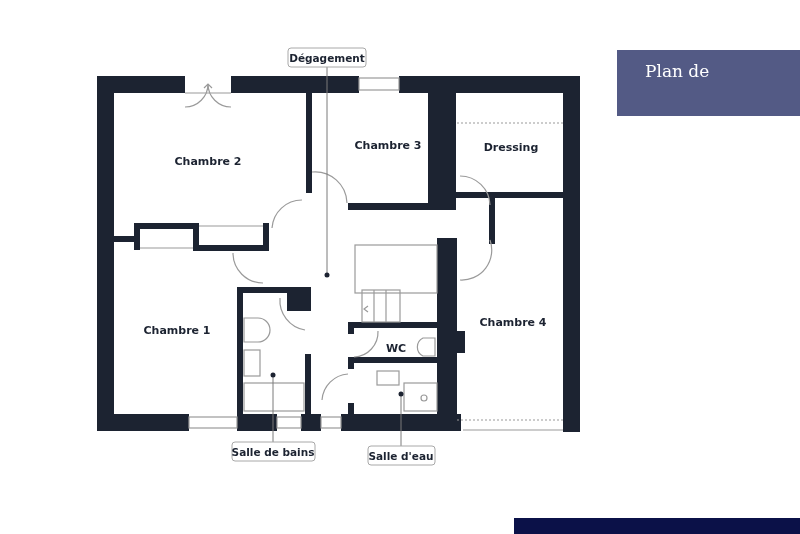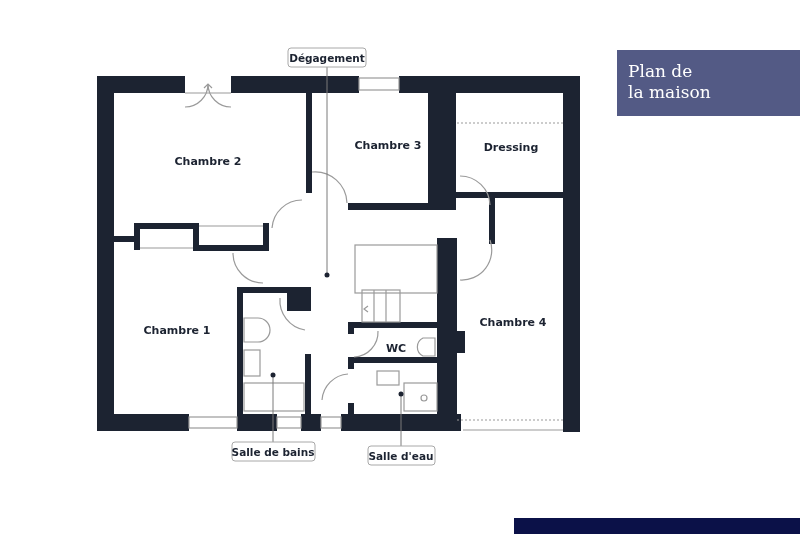--- a/index.html
+++ b/index.html
@@ -1,17 +1,17 @@
 <!DOCTYPE html>
 <html><head>
 <meta charset="utf-8">
 <style>
   html,body{margin:0;padding:0;background:#ffffff;}
   body{width:800px;height:534px;position:relative;overflow:hidden;font-family:"Liberation Sans",sans-serif;}
-  .title-box{position:absolute;left:617px;top:50px;width:183px;height:66px;background:#535a85;box-sizing:border-box;padding:11px 0 0 11px;}
+  .title-box{position:absolute;left:617px;top:50px;width:183px;height:66px;background:#535a85;box-sizing:border-box;padding:11px 0 0 28px;}
   .title-line{display:block;color:#ffffff;font-family:"DejaVu Serif",serif;font-size:17px;line-height:21px;}
   .footer-bar{position:absolute;left:514px;top:518px;width:286px;height:16px;background:#0b1148;}
   svg.plan{position:absolute;left:0;top:0;}
   .room-label{font-family:"DejaVu Sans",sans-serif;font-weight:bold;font-size:11px;fill:#1c2331;}
   .pill-text{font-family:"DejaVu Sans",sans-serif;font-weight:bold;font-size:10.5px;fill:#1c2331;}
 </style>
 </head>
 <body>
 
 <svg class="plan" width="800" height="534" viewBox="0 0 800 534" xmlns="http://www.w3.org/2000/svg">
@@ -118,16 +118,15 @@
     <text class="pill-text" x="273" y="456" text-anchor="middle">Salle de bains</text>
   </g>
   <g>
     <rect x="368" y="446" width="67" height="19" rx="3" fill="#ffffff" stroke="#a8a8a8"></rect>
     <text class="pill-text" x="401" y="460" text-anchor="middle">Salle d'eau</text>
   </g>
 </svg>
 
 <div class="title-box">
   <span class="title-line">Plan de</span>
-  <span class="title-line">la maison</span>
 </div>
 
 <div class="footer-bar"></div>
 
 </body></html>

